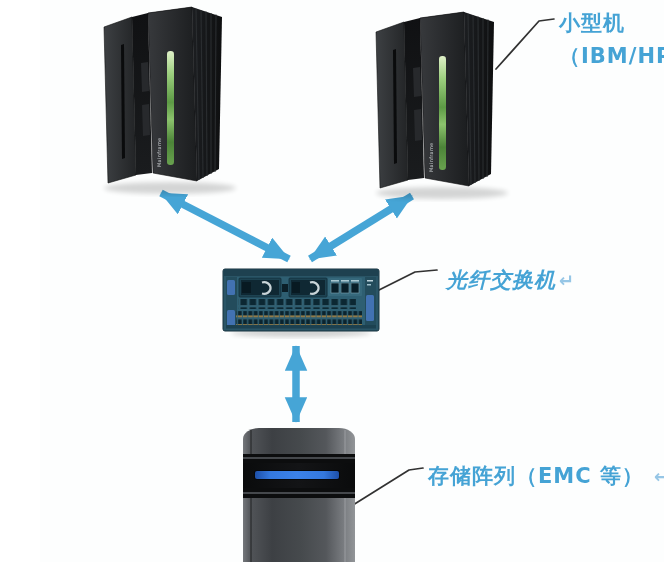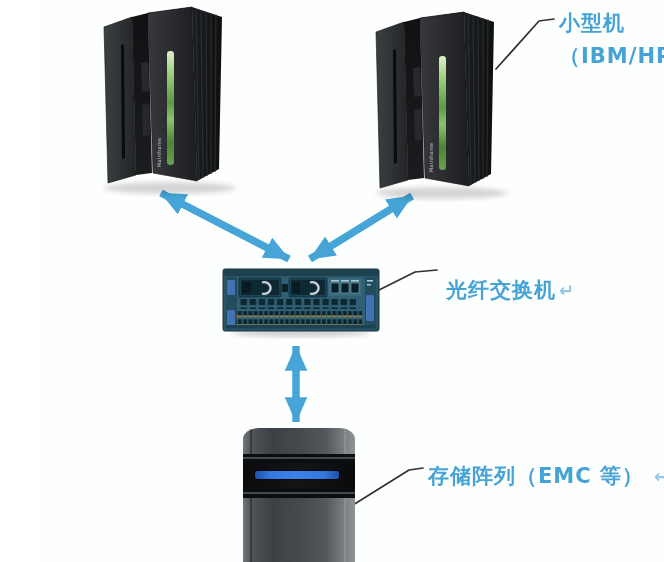--- a/index.html
+++ b/index.html
@@ -10,21 +10,21 @@
 
   
   #connections{position:absolute;left:0;top:0;width:664px;height:562px;}
   .arrow-line{stroke:#46a5d6;stroke-width:7.5;fill:none;}
   .callout{stroke:#323232;stroke-width:1.7;fill:none;stroke-linejoin:round;stroke-linecap:round;}
 
   
   .label{position:absolute;color:#45a3d5;font-weight:bold;font-size:21px;letter-spacing:1px;white-space:nowrap;}
   .label .ret{color:#96c6e6;font-size:18px;font-weight:bold;margin-left:3px;}
   .label-minicomputer{left:519px;top:7px;line-height:33px;}
-  .label-switch{left:406px;top:276px;}
+  .label-switch{left:406px;top:266px;font-style:italic;}
   .label-storage{left:388px;top:462px;}
   .label-storage .ret{margin-left:10px;}
 
   
   .server-left{left:58px;top:5px;}
   .server-right{left:330px;top:10px;}
   .switch-svg{left:182px;top:267px;}
 
   
   .storage{left:203px;top:428px;width:112px;height:134px;

